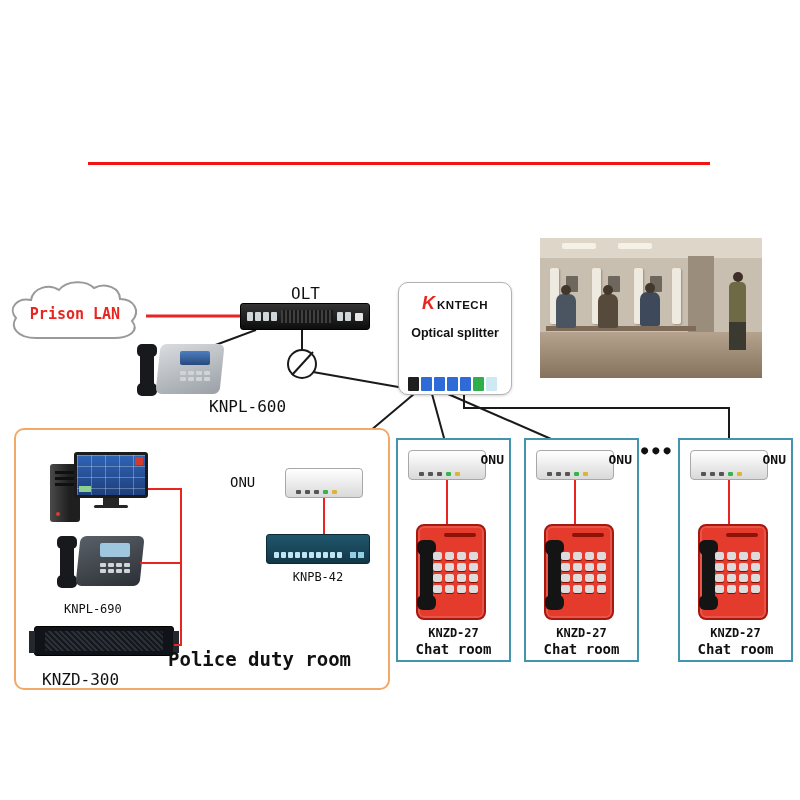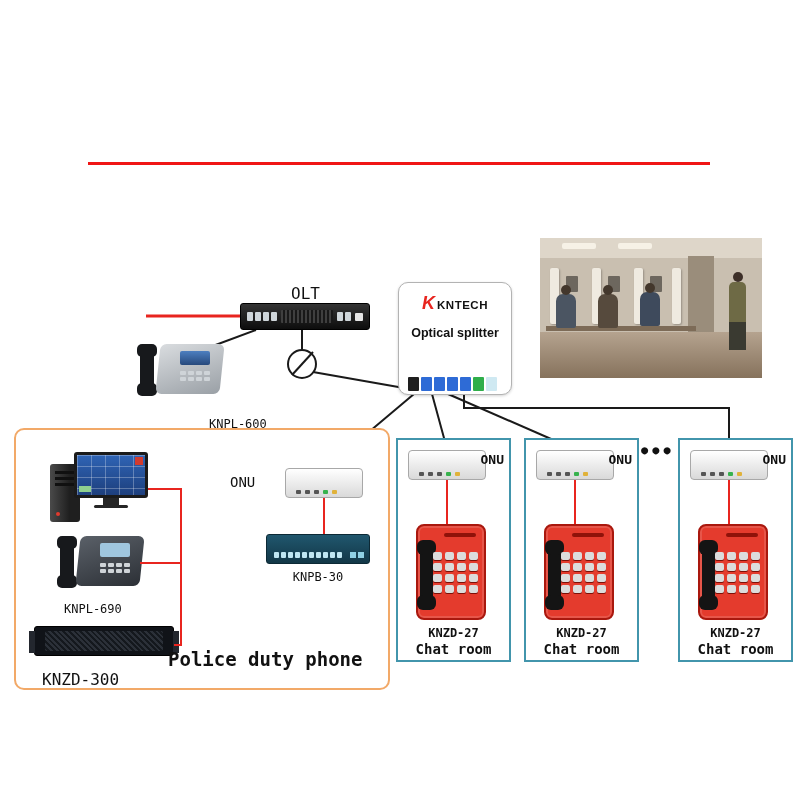--- a/index.html
+++ b/index.html
@@ -154,20 +154,28 @@
     <line x1="292" y1="375" x2="313" y2="352" stroke="#1a1a1a" stroke-width="2"></line>
     <line x1="313" y1="372" x2="404" y2="388" stroke="#1a1a1a" stroke-width="2"></line>
     <line x1="414" y1="394" x2="326" y2="468" stroke="#1a1a1a" stroke-width="2"></line>
     <line x1="432" y1="394" x2="447" y2="449" stroke="#1a1a1a" stroke-width="2"></line>
     <line x1="448" y1="394" x2="574" y2="449" stroke="#1a1a1a" stroke-width="2"></line>
     <polyline points="464,394 464,408 729,408 729,449" fill="none" stroke="#1a1a1a" stroke-width="2"></polyline>
   </svg>
 
   <div class="rule"></div>
 
+  <div class="cloud">
+    <svg width="142" height="70" viewBox="0 0 142 70">
+      <path d="M 32 58 C 13 58 6 47 12 38 C 3 28 14 17 27 20 C 29 8 45 3 55 10
+               C 63 0 82 0 90 8 C 102 2 116 8 116 19 C 130 19 137 31 128 41
+               C 136 51 125 58 110 58 Z" fill="#ffffff" stroke="#9a9a9a" stroke-width="2"></path>
+    </svg>
+    <div class="txt">Prison LAN</div>
+  </div>
 
   <div class="lbl" style="left:291px;top:284px;font-size:16px">OLT</div>
   <div class="olt">
     <span class="ports">
         <i></i>
         <i></i>
         <i></i>
         <i></i>
       </span>
     <span class="grille"></span>
@@ -186,21 +194,21 @@
         <i></i>
         <i></i>
         <i></i>
         <i></i>
         <i></i>
         <i></i>
         <i></i>
         <i></i>
       </span>
   </div>
-  <div class="lbl" style="left:209px;top:417px;font-size:12px">KNPL-600</div>
+  <div class="lbl" style="left:209px;top:397px;font-size:16px">KNPL-600</div>
 
   <div class="splitter">
     <div class="brand">
       <span class="k">K</span>
       <span class="nm">KNTECH</span>
     </div>
     <div class="sl">Optical splitter</div>
     <div class="conn">
       <i style="background:#1f1f1f"></i>
         <i style="background:#2e6bd6"></i>
@@ -254,21 +262,21 @@
           <i></i>
           <i></i>
         </span>
     </div>
     <div class="lbl" style="left:48px;top:172px;font-size:12px">KNPL-690</div>
     <div class="rack" style="left:18px;top:196px">
       <span class="ear l"></span>
         <span class="ear r"></span>
     </div>
     <div class="lbl" style="left:26px;top:240px;font-size:16px">KNZD-300</div>
-    <div class="room-label" style="left:152px;top:218px">Police duty phone</div>
+    <div class="room-label" style="left:152px;top:218px">Police duty room</div>
 
     <div class="lbl" style="left:214px;top:44px;font-size:14px">ONU</div>
     <div class="onu" style="left:269px;top:38px">
       <span class="pr">
           <i></i>
           <i></i>
           <i></i>
           <i class="g"></i>
           <i class="y"></i>
         </span>
@@ -284,21 +292,21 @@
           <i></i>
           <i></i>
           <i></i>
           <i></i>
         </span>
       <span class="up">
           <i></i>
           <i></i>
         </span>
     </div>
-    <div class="lbl" style="left:244px;top:140px;font-size:12px;width:116px;text-align:center">KNPB-30</div>
+    <div class="lbl" style="left:244px;top:140px;font-size:12px;width:116px;text-align:center">KNPB-42</div>
 
     <div class="rwire" style="left:164px;top:58px;width:2px;height:158px"></div>
     <div class="rwire" style="left:132px;top:58px;width:32px;height:2px"></div>
     <div class="rwire" style="left:124px;top:132px;width:40px;height:2px"></div>
     <div class="rwire" style="left:158px;top:214px;width:6px;height:2px"></div>
     <div class="rwire" style="left:307px;top:68px;width:2px;height:36px"></div>
   </div>
 
   <div class="chat" style="left:396px">
     <div class="onu" style="left:10px;top:10px">

